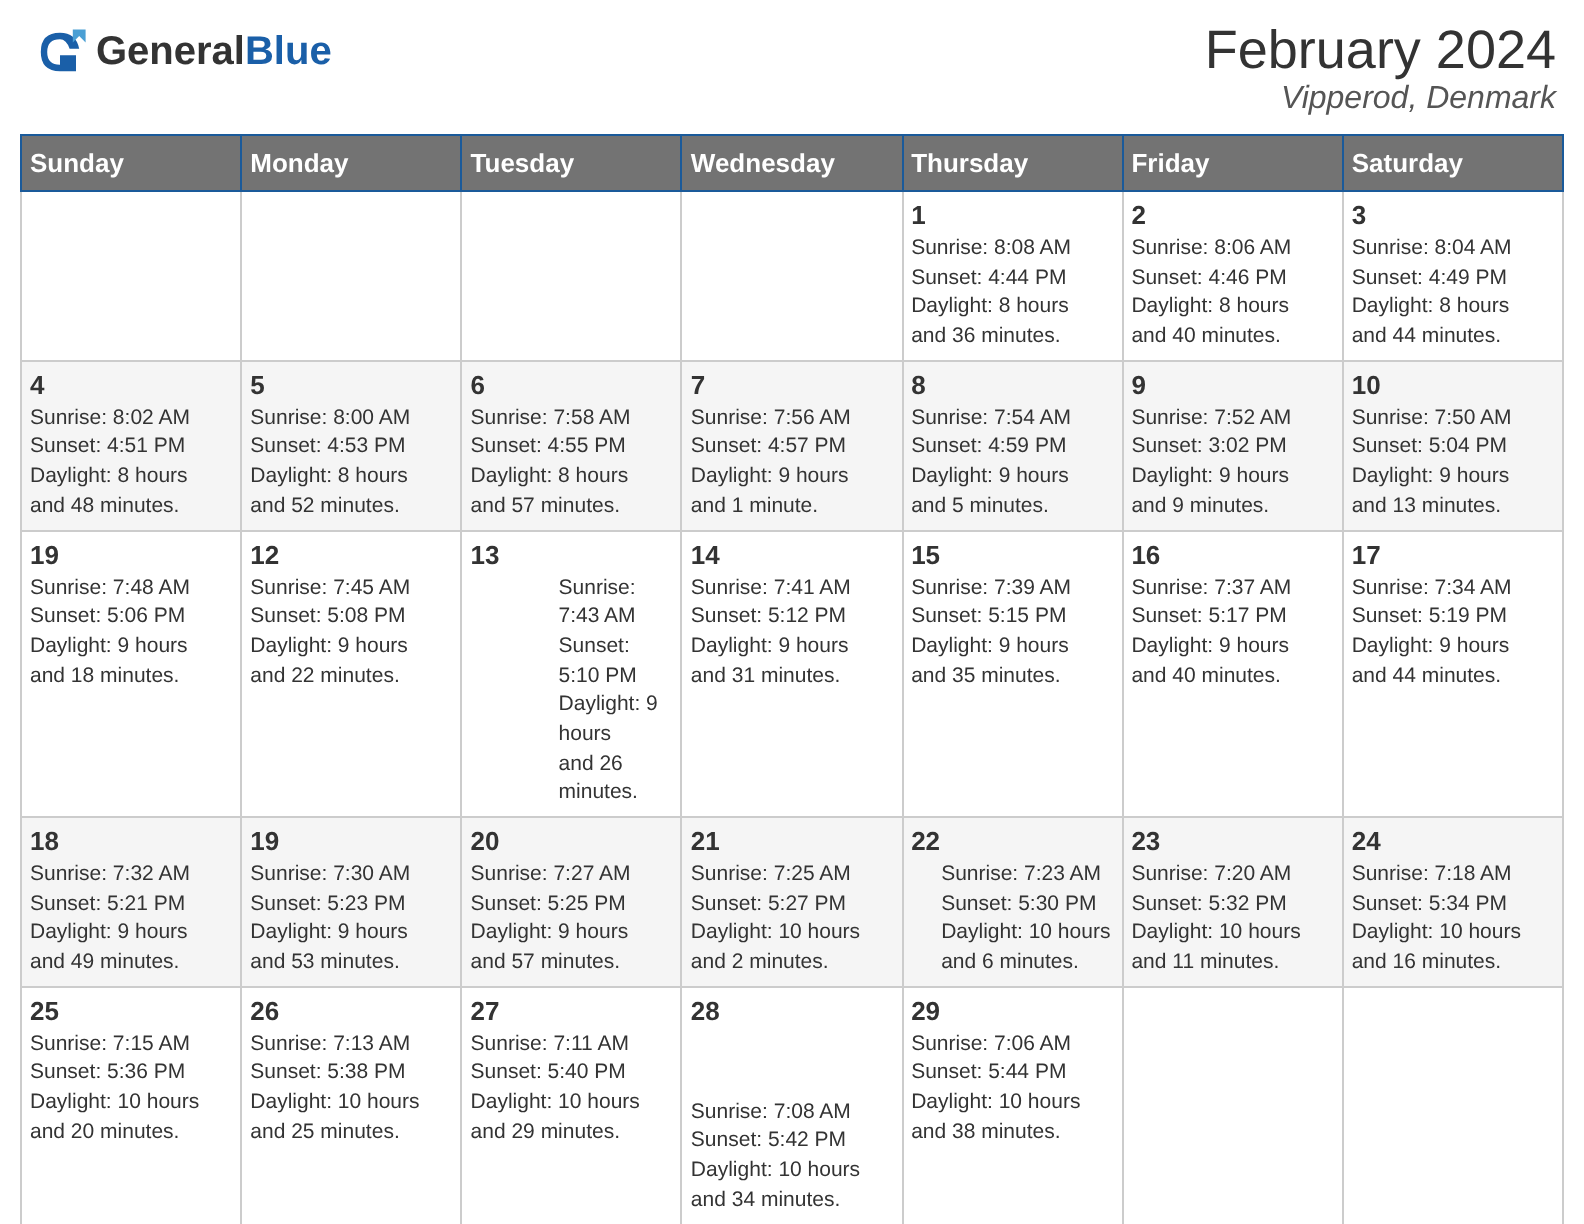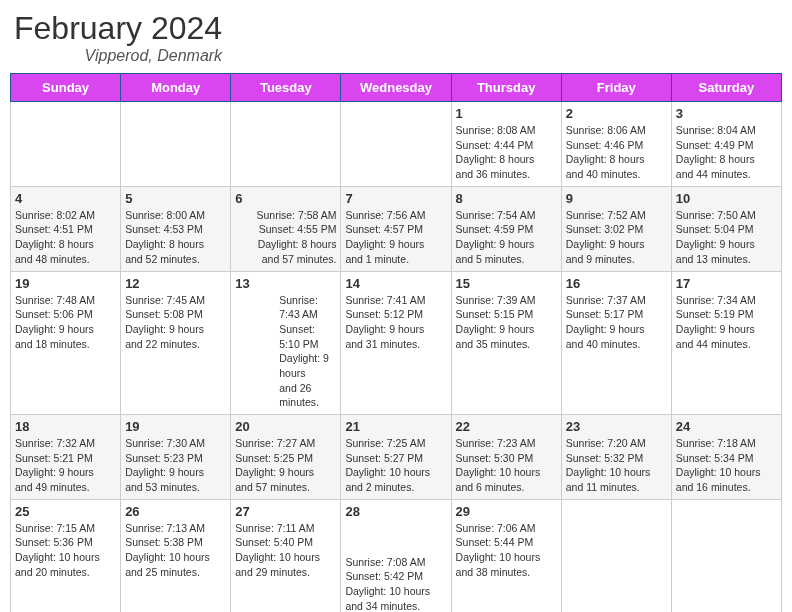--- a/index.html
+++ b/index.html
@@ -34,40 +34,40 @@
     }
     .logo-icon {
       width: 32px;
       height: 32px;
       margin-right: 2px;
     }
     .title-block {
       text-align: right;
     }
     .title-block h1 {
-      font-size: 32px;
+      font-size: 27px;
       font-weight: normal;
       color: #333;
     }
     .title-block h2 {
       font-size: 16px;
       font-weight: normal;
       color: #555;
       font-style: italic;
     }
     .calendar {
       width: 100%;
       border-collapse: collapse;
       font-size: 11px;
     }
     .calendar thead th {
-      background-color: #d946ef;
+      background-color: #737373;
       color: #fff;
       padding: 6px 4px;
-      text-align: center;
+      text-align: left;
       font-size: 13px;
       font-weight: bold;
       border: 1px solid #1a5a9a;
     }
     .calendar td {
       border: 1px solid #ccc;
       vertical-align: top;
       padding: 4px;
       width: 110px;
       min-height: 80px;
@@ -88,20 +88,29 @@
       line-height: 1.4;
     }
     .empty-cell {
       background: #f9f9f9;
     }
   </style>
 </head>
 <body>
 
 <div class="header">
+  <div class="logo">
+    <svg class="logo-icon" viewBox="0 0 40 40" xmlns="http://www.w3.org/2000/svg">
+      <path d="M8 20 Q8 8 20 8 Q30 8 32 18 L26 18 Q24 12 20 12 Q12 12 12 20 Q12 28 20 28 L20 22 L30 22 L30 32 L20 32 Q8 32 8 20 Z" fill="#1a5fa8"></path>
+      <path d="M28 6 L36 6 L36 14 L32 10 L28 14 Z" fill="#4a9fd4"></path>
+    </svg>
+    <div>
+      <span class="general">General</span><span class="blue">Blue</span>
+    </div>
+  </div>
   <div class="title-block">
     <h1>February 2024</h1>
     <h2>Vipperod, Denmark</h2>
   </div>
 </div>
 
 <table class="calendar">
   <thead>
     <tr>
     <th>Sunday</th>
@@ -151,21 +160,21 @@
         </td>
         <td>
           <div class="day-number">5</div>
           <div class="day-info" style="white-space: pre-line;">Sunrise: 8:00 AM
 Sunset: 4:53 PM
 Daylight: 8 hours
 and 52 minutes.</div>
         </td>
         <td>
           <div class="day-number">6</div>
-          <div class="day-info" style="white-space: pre-line; text-align: right;">Sunrise: 7:58 AM
+          <div class="day-info" style="white-space: pre-line;">Sunrise: 7:58 AM
 Sunset: 4:55 PM
 Daylight: 8 hours
 and 57 minutes.</div>
         </td>
         <td>
           <div class="day-number">7</div>
           <div class="day-info" style="white-space: pre-line;">Sunrise: 7:56 AM
 Sunset: 4:57 PM
 Daylight: 9 hours
 and 1 minute.</div>
@@ -267,21 +276,21 @@
         </td>
         <td>
           <div class="day-number">21</div>
           <div class="day-info" style="white-space: pre-line;">Sunrise: 7:25 AM
 Sunset: 5:27 PM
 Daylight: 10 hours
 and 2 minutes.</div>
         </td>
         <td>
           <div class="day-number">22</div>
-          <div class="day-info" style="white-space: pre-line;">Sunrise: 7:23 AM
+          <div class="day-info" style="white-space: pre-line; margin-left: 15px;">Sunrise: 7:23 AM
 Sunset: 5:30 PM
 Daylight: 10 hours
 and 6 minutes.</div>
         </td>
         <td>
           <div class="day-number">23</div>
           <div class="day-info" style="white-space: pre-line;">Sunrise: 7:20 AM
 Sunset: 5:32 PM
 Daylight: 10 hours
 and 11 minutes.</div>

